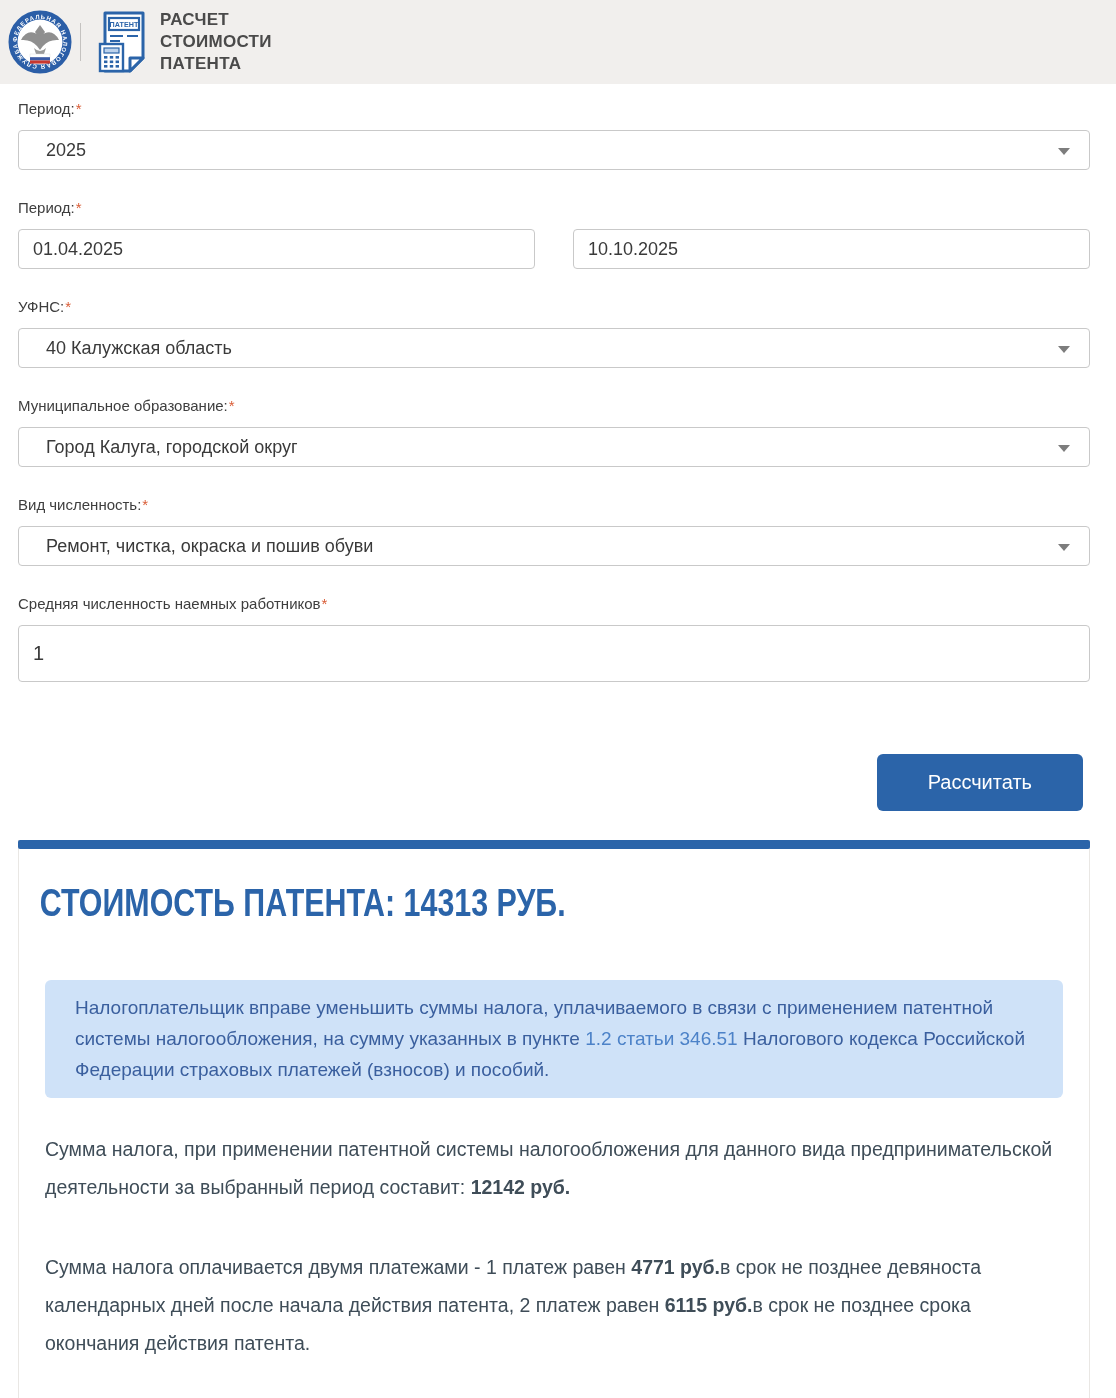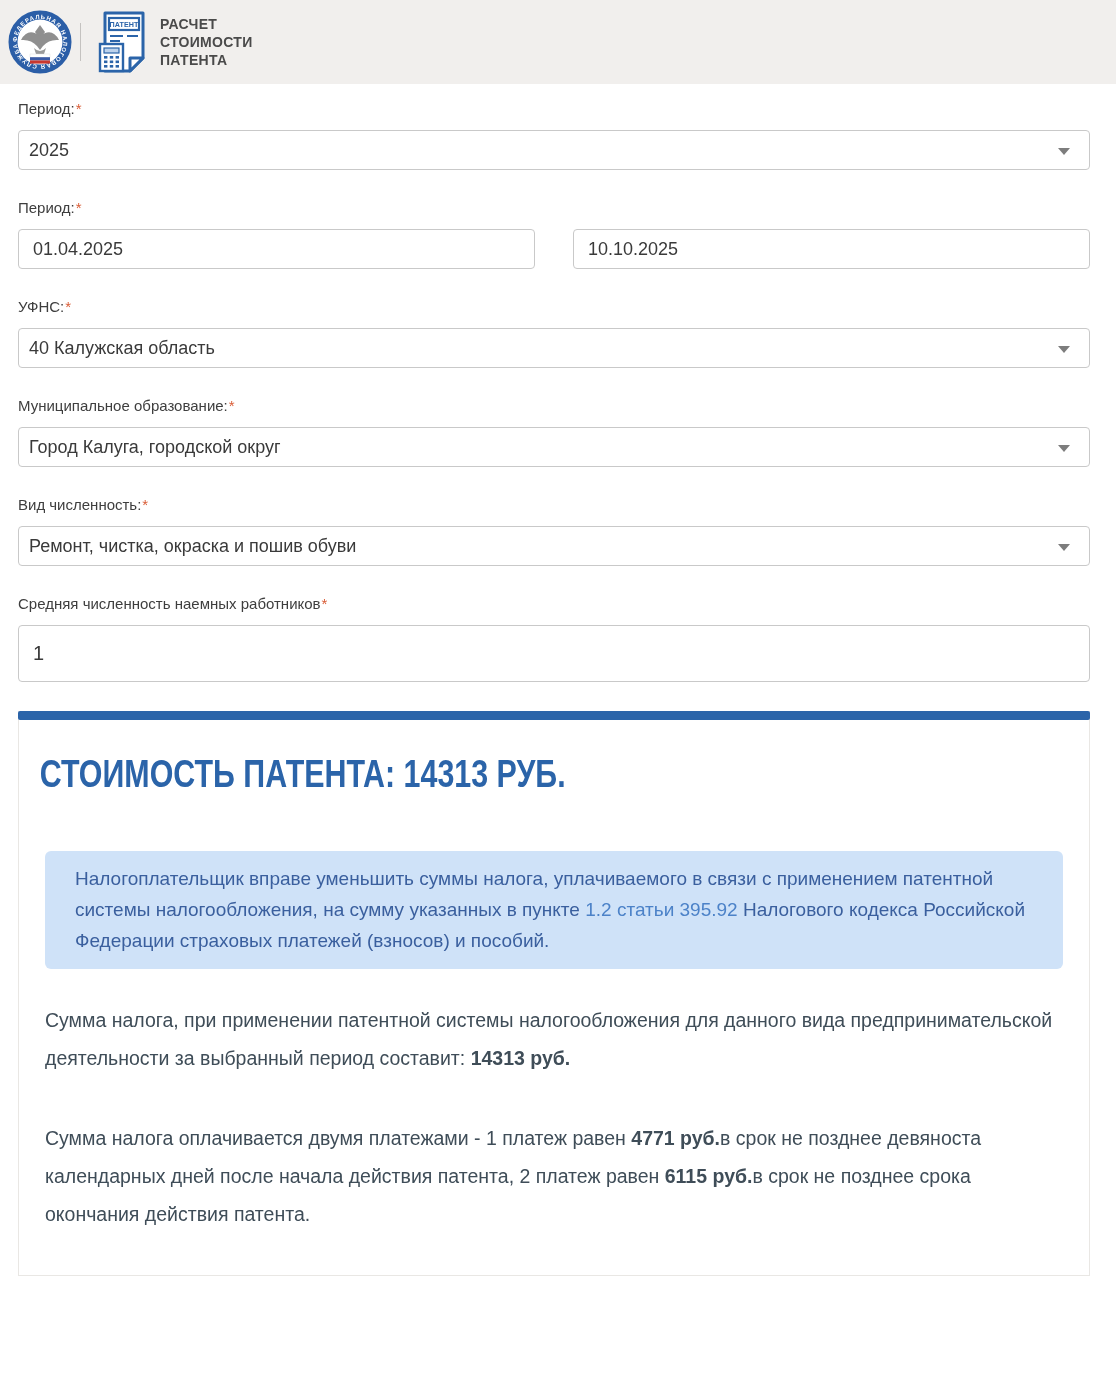--- a/index.html
+++ b/index.html
@@ -4,29 +4,29 @@
 <style>
   * { box-sizing: border-box; }
   html,body { margin:0; padding:0; background:#ffffff; }
   body { font-family:"Liberation Sans","DejaVu Sans",sans-serif; width:1116px; }
 
   
   .app-header { height:84px; background:#f1efed; display:flex; align-items:center; padding-left:8px; }
   .logo-wrap { width:64px; height:64px; flex:0 0 auto; }
   .hdr-divider { width:1px; height:38px; background:#c4c2c0; margin:0 15px 0 8px; }
   .patent-ico { width:52px; height:64px; flex:0 0 auto; }
-  .app-title { margin-left:12px; font-size:14px; font-weight:bold; color:#4a4a4a; line-height:1.3; letter-spacing:.3px; }
+  .app-title { margin-left:12px; font-size:17px; font-weight:bold; color:#4a4a4a; line-height:1.3; letter-spacing:.3px; }
 
   
   main { padding:16px 26px 0 18px; }
   .fg { margin-bottom:29px; }
   .fg label { display:block; font-size:15px; color:#3e3e3e; margin-bottom:13px; }
   .req { color:#d95c36; margin-left:1px; }
   .sel { position:relative; height:40px; background:#fff; border:1px solid #c9c9c9; border-radius:4px;
-         display:flex; align-items:center; padding:0 40px 0 10px; font-size:18px; color:#3a3a3a; cursor:pointer; }
+         display:flex; align-items:center; padding:0 40px 0 27px; font-size:18px; color:#3a3a3a; cursor:pointer; }
   .caret { position:absolute; right:19px; top:17px; width:0; height:0;
            border-left:6px solid transparent; border-right:6px solid transparent; border-top:7px solid #7d7d7d; }
   .dates { display:flex; gap:38px; }
   .dates input { flex:1; height:40px; border:1px solid #c9c9c9; border-radius:4px; padding:0 14px;
                  font-size:18px; color:#3a3a3a; font-family:inherit; outline:none; min-width:0; }
   .num-input { width:100%; height:57px; border:1px solid #c9c9c9; border-radius:4px; padding:0 14px;
                font-size:20px; color:#3a3a3a; font-family:inherit; outline:none; }
   .actions { margin-top:72px; text-align:right; padding-right:7px; }
   .calc-btn { background:#2b64a9; color:#fff; border:none; border-radius:6px; font-family:inherit;
               font-size:20px; padding:17px 51px; cursor:pointer; }
@@ -143,30 +143,33 @@
       <span>Ремонт, чистка, окраска и пошив обуви</span>
       <span class="caret"></span>
     </div>
   </div>
 
   <div class="fg">
     <label><span>Средняя численность наемных работников</span><span class="req">*</span></label>
     <input class="num-input" type="text" value="1" style="">
   </div>
 
+  <div class="actions">
+    <button class="calc-btn">Рассчитать</button>
+  </div>
 </main>
 
 <section class="result-card">
   <div class="result-topbar"></div>
   <h1 class="result-title">СТОИМОСТЬ ПАТЕНТА: 14313 РУБ.</h1>
 
   <div class="notice">
-    <span>Налогоплательщик вправе уменьшить суммы налога, уплачиваемого в связи с применением патентной системы налогообложения, на сумму указанных в пункте </span><a>1.2 статьи 395.92</a><span> Налогового кодекса Российской Федерации страховых платежей (взносов) и пособий.</span>
+    <span>Налогоплательщик вправе уменьшить суммы налога, уплачиваемого в связи с применением патентной системы налогообложения, на сумму указанных в пункте </span><a>1.2 статьи 346.51</a><span> Налогового кодекса Российской Федерации страховых платежей (взносов) и пособий.</span>
   </div>
 
   <p class="para">
-    <span>Сумма налога, при применении патентной системы налогообложения для данного вида предпринимательской деятельности за выбранный период составит: </span><b>14313 руб.</b>
+    <span>Сумма налога, при применении патентной системы налогообложения для данного вида предпринимательской деятельности за выбранный период составит: </span><b>12142 руб.</b>
   </p>
 
   <p class="para last">
     <span>Сумма налога оплачивается двумя платежами - 1 платеж равен </span><b>4771 руб.</b><span>в срок не позднее девяноста календарных дней после начала действия патента, 2 платеж равен </span><b>6115 руб.</b><span>в срок не позднее срока окончания действия патента.</span>
   </p>
 </section>
 
 </body></html>

